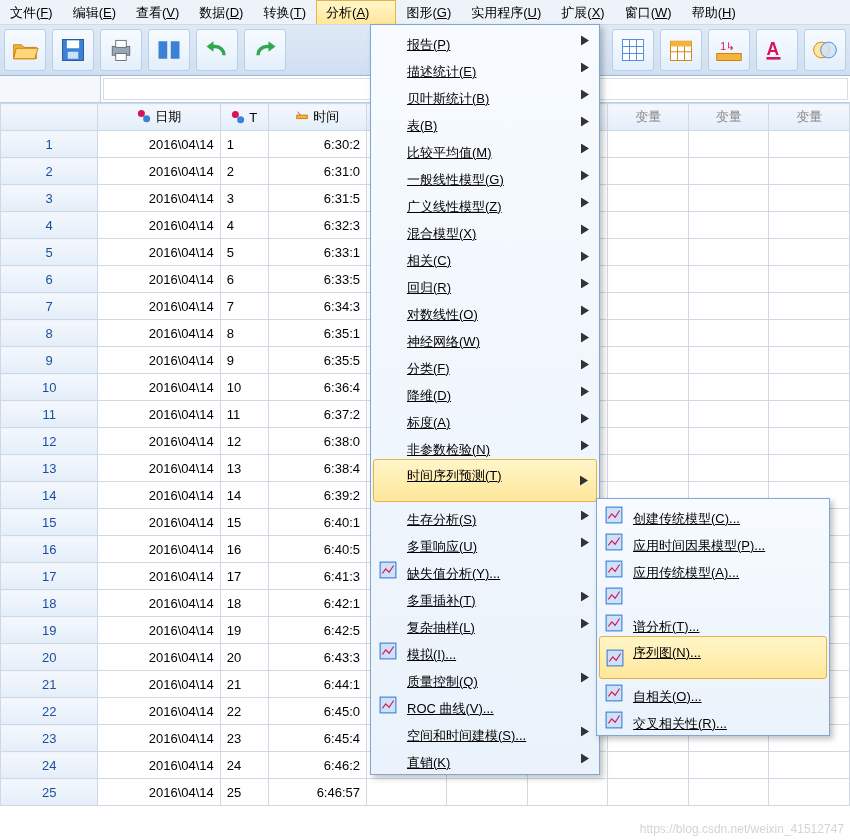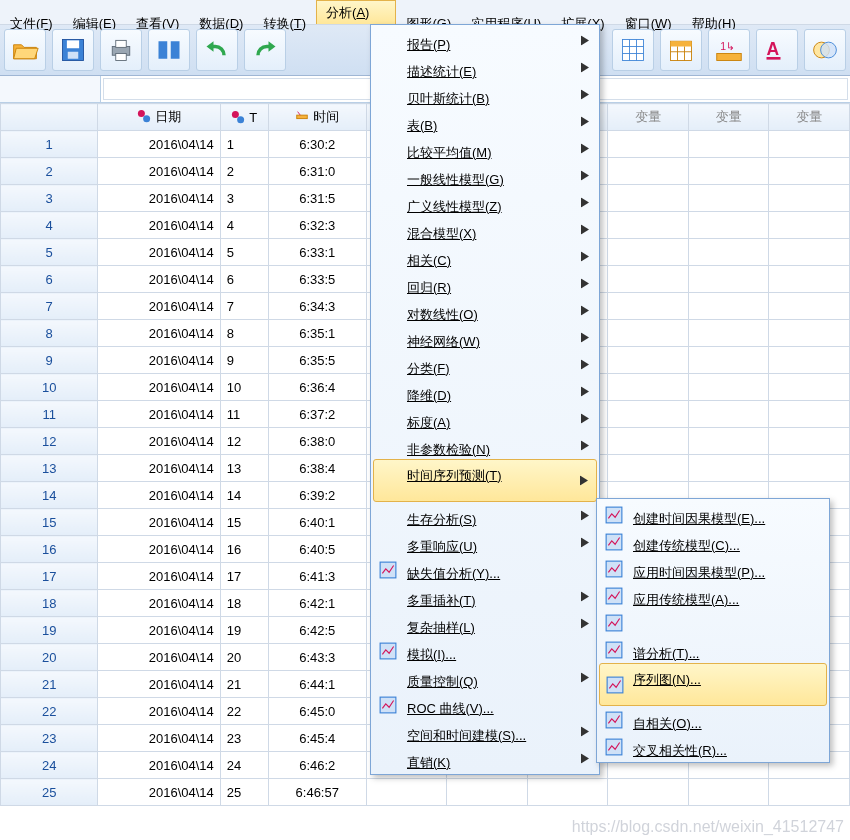--- a/index.html
+++ b/index.html
@@ -17,21 +17,21 @@
   
   .menubar {
     display: flex;
     align-items: stretch;
     height: 24px;
     background: #eef3fa;
     border-bottom: 1px solid #cfd9e6;
     user-select: none;
   }
   .menubar .item {
-    padding: 15px 10px 0 10px;
+    padding: 4px 10px 0 10px;
     height: 20px;
     cursor: default;
   }
   .menubar .item.open {
     background: linear-gradient(#fff6c9, #ffe79a);
     border: 1px solid #e3b24a;
     border-bottom: none;
     padding: 3px 26px 0 9px;
   }
   .mn-key { text-decoration: underline; }
@@ -102,21 +102,21 @@
     text-align: center;
   }
   table.grid .rownum {
     background: linear-gradient(#f4f8fd, #e4eef9);
     text-align: center;
     width: 100px;
     color: #1a4f9c;
   }
   .col-date { width: 124px; text-align: right; }
   .col-t    { width: 48px;  text-align: left; }
-  .col-time { width: 100px; text-align: center; }
+  .col-time { width: 100px; text-align: right; }
   .col-var  { width: 82px;  color: #888; }
   .hdr-icon { display:inline-block; width:14px; height:14px; margin-right:4px; vertical-align:-2px; }
 
   
   .menu {
     position: absolute;
     background: linear-gradient(#f7fbff, #eaf2fb);
     border: 1px solid #7ea6d6;
     box-shadow: 3px 3px 6px rgba(0,0,0,.25);
     padding: 2px 2px;
@@ -155,21 +155,21 @@
     display:flex; align-items:center; justify-content:center;
   }
 
   #menu-analyze { left: 370px; top: 24px; width: 224px; }
   #menu-time    { left: 596px; top: 498px; width: 228px; }
 
   .watermark {
     position: absolute;
     right: 6px;
     bottom: 4px;
-    font-size: 16px;
+    font-size: 12px;
     color: rgba(120,130,150,.35);
     pointer-events: none;
     z-index: 200;
   }
 </style>
 </head>
 <body>
 
 <div class="menubar" id="menubar-root">
     <div class="item">文件(<span class="mn-key">F</span>)</div>
@@ -766,29 +766,20 @@
   </div>
 
 <div class="menu" id="menu-time">
     <div class="row">
       <span class="ico">
         <svg viewBox="0 0 16 16">
           <rect x="1" y="1" width="14" height="14" fill="#cfe1f7" stroke="#3b82d6"></rect>
           <path d="M3 11l3-4 3 3 4-6" fill="none" stroke="#d4145a"></path>
         </svg>
       </span>
-      <span class="label">创建时间因果模型(<span class="mn-key">E</span>)...</span>
-    </div>
-    <div class="row">
-      <span class="ico">
-        <svg viewBox="0 0 16 16">
-          <rect x="1" y="1" width="14" height="14" fill="#cfe1f7" stroke="#3b82d6"></rect>
-          <path d="M3 11l3-4 3 3 4-6" fill="none" stroke="#d4145a"></path>
-        </svg>
-      </span>
       <span class="label">创建传统模型(<span class="mn-key">C</span>)...</span>
     </div>
     <div class="row">
       <span class="ico">
         <svg viewBox="0 0 16 16">
           <rect x="1" y="1" width="14" height="14" fill="#cfe1f7" stroke="#3b82d6"></rect>
           <path d="M3 11l3-4 3 3 4-6" fill="none" stroke="#d4145a"></path>
         </svg>
       </span>
       <span class="label">应用时间因果模型(<span class="mn-key">P</span>)...</span>

